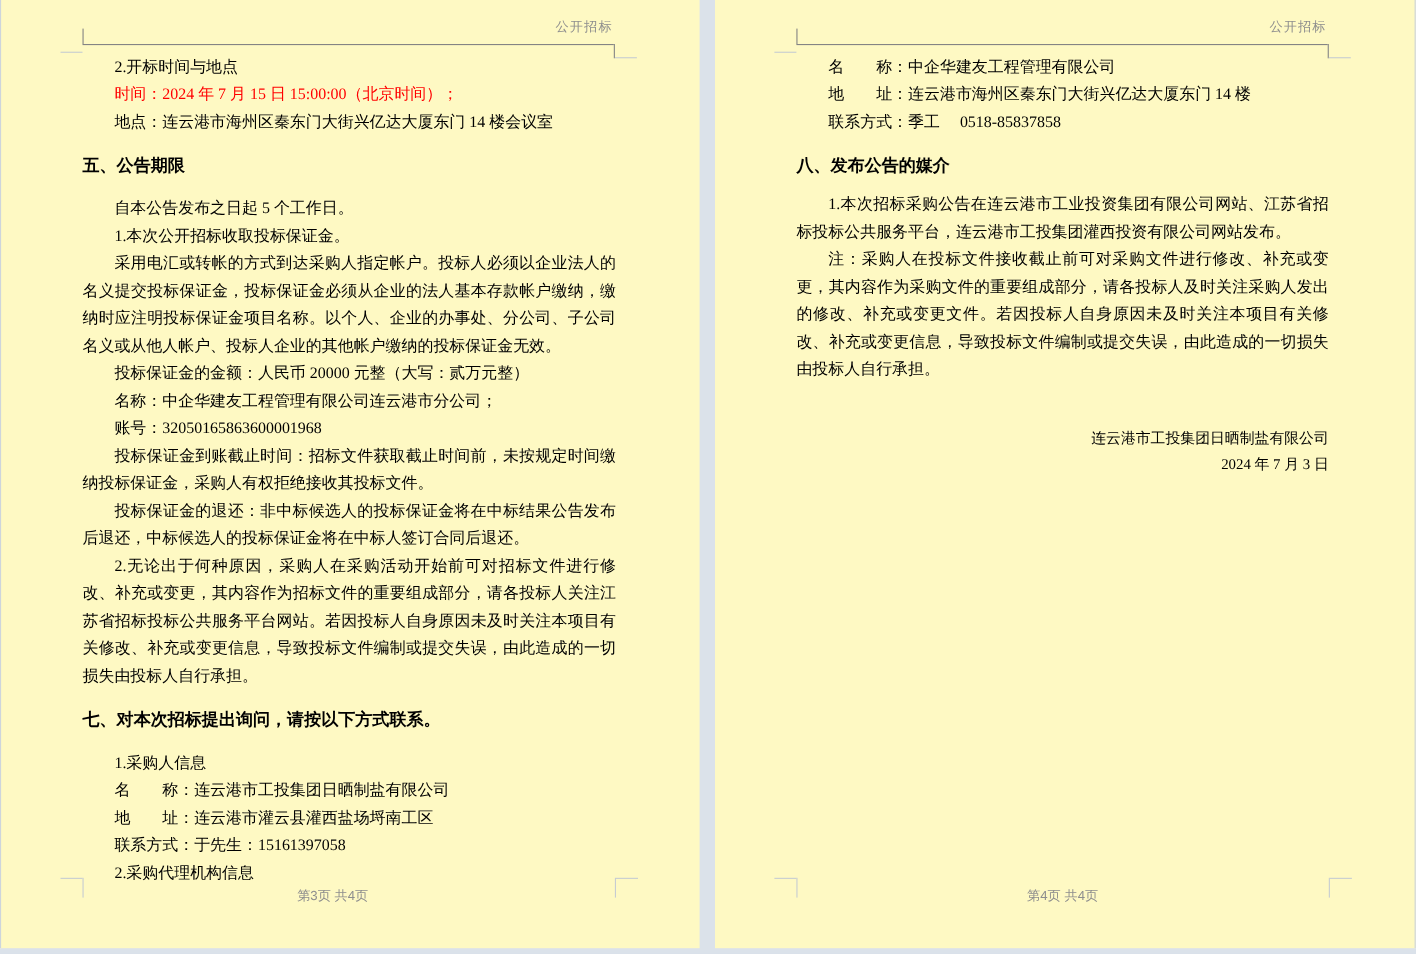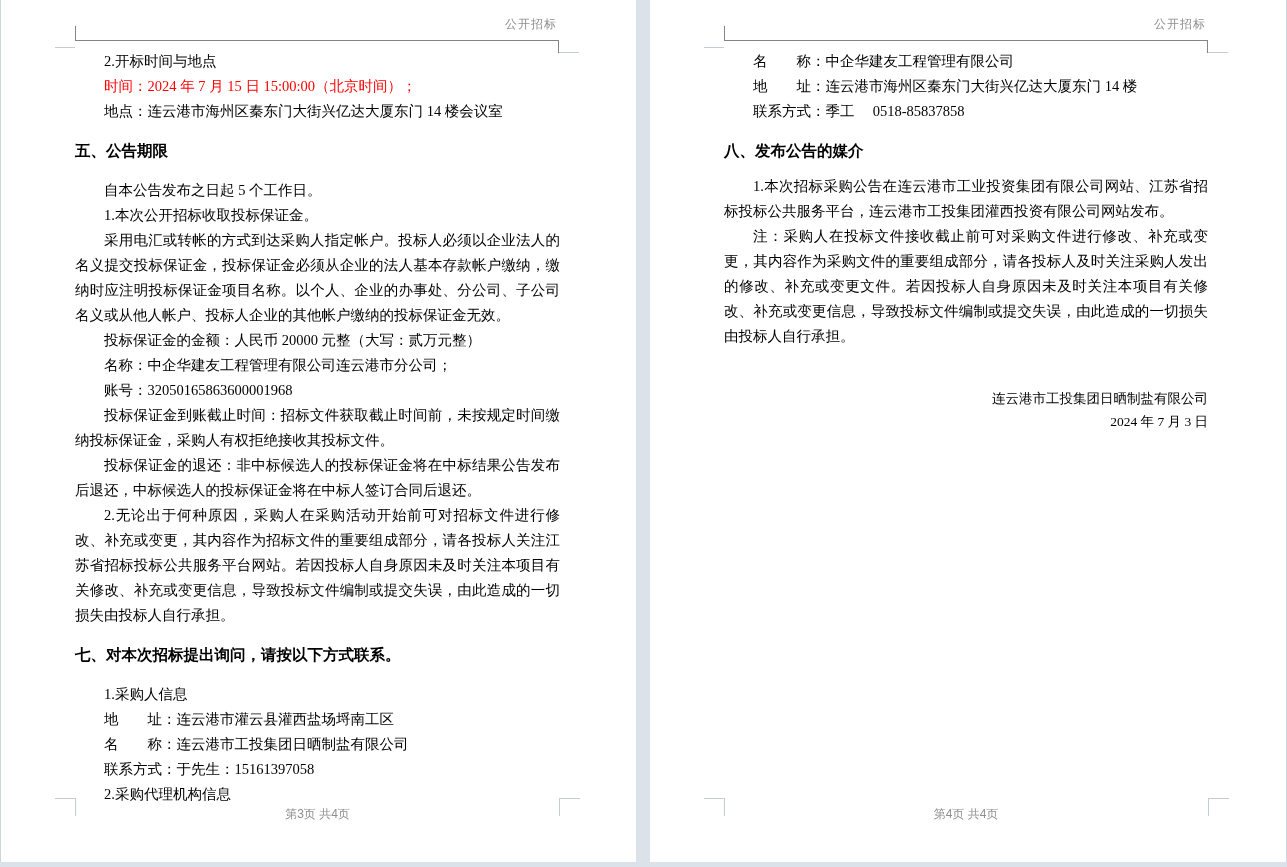--- a/index.html
+++ b/index.html
@@ -2,21 +2,21 @@
 <html><head>
 <meta charset="utf-8">
 <style>
   html,body{margin:0;padding:0;}
   body{
     width:1287px;height:867px;position:relative;overflow:hidden;
     background:#dbe2ea;
     font-family:"Liberation Serif","DejaVu Serif",serif;
     color:#000;
   }
-  .page{position:absolute;top:0;height:862px;background:#ffffff;}
+  .page{position:absolute;top:0;height:862px;background:#fef9c3;}
   #page-left{left:0;width:636px;box-shadow:inset 1px 0 0 #cdd5dc;}
   #page-right{left:650px;width:637px;box-shadow:inset -1px 0 0 #cdd5dc;}
 
   
   .page-header{position:absolute;top:0;height:40px;border-bottom:1px solid #848484;}
   .page-header .hdr-label{
     position:absolute;right:1px;bottom:7px;
     font-size:12px;color:#8e8e8e;letter-spacing:1px;
     font-family:"Liberation Sans","DejaVu Sans",sans-serif;
   }
@@ -68,27 +68,27 @@
       <p class="blk blk-body">1.本次公开招标收取投标保证金。</p>
       <p class="blk blk-body">采用电汇或转帐的方式到达采购人指定帐户。投标人必须以企业法人的名义提交投标保证金，投标保证金必须从企业的法人基本存款帐户缴纳，缴纳时应注明投标保证金项目名称。以个人、企业的办事处、分公司、子公司名义或从他人帐户、投标人企业的其他帐户缴纳的投标保证金无效。</p>
       <p class="blk blk-body">投标保证金的金额：人民币 20000 元整（大写：贰万元整）</p>
       <p class="blk blk-body">名称：中企华建友工程管理有限公司连云港市分公司；</p>
       <p class="blk blk-body">账号：32050165863600001968</p>
       <p class="blk blk-body">投标保证金到账截止时间：招标文件获取截止时间前，未按规定时间缴纳投标保证金，采购人有权拒绝接收其投标文件。</p>
       <p class="blk blk-body">投标保证金的退还：非中标候选人的投标保证金将在中标结果公告发布后退还，中标候选人的投标保证金将在中标人签订合同后退还。</p>
       <p class="blk blk-body">2.无论出于何种原因，采购人在采购活动开始前可对招标文件进行修改、补充或变更，其内容作为招标文件的重要组成部分，请各投标人关注江苏省招标投标公共服务平台网站。若因投标人自身原因未及时关注本项目有关修改、补充或变更信息，导致投标文件编制或提交失误，由此造成的一切损失由投标人自行承担。</p>
       <p class="blk blk-heading">七、对本次招标提出询问，请按以下方式联系。</p>
       <p class="blk blk-body">1.采购人信息</p>
+      <p class="blk blk-body">名　　称：连云港市工投集团日晒制盐有限公司</p>
       <p class="blk blk-body">地　　址：连云港市灌云县灌西盐场埒南工区</p>
-      <p class="blk blk-body">名　　称：连云港市工投集团日晒制盐有限公司</p>
       <p class="blk blk-body">联系方式：于先生：15161397058</p>
       <p class="blk blk-body">2.采购代理机构信息</p>
     </div>
 
-  <div class="page-footer" style="left:75px;width:485px;">第3页 共4页</div>
+  <div class="page-footer" style="left:60px;width:485px;">第3页 共4页</div>
 </div>
 
 <div class="page" id="page-right">
   <div class="page-header" style="left:74px;width:483px;">
     <span class="hdr-label">公开招标</span>
   </div>
   <div class="tick tick-up" style="left:74px;"></div>
   <div class="tick tick-down" style="left:557px;"></div>
 
   <div class="mark mark-h" style="left:54px;top:47px;"></div>

